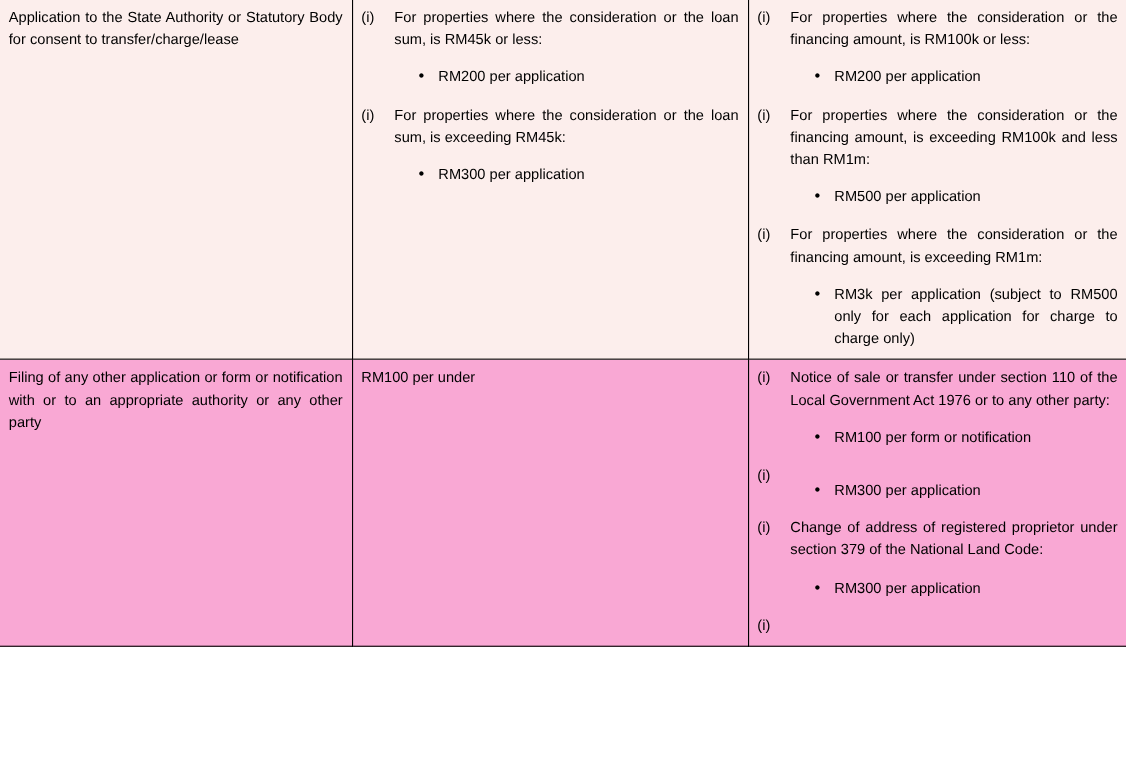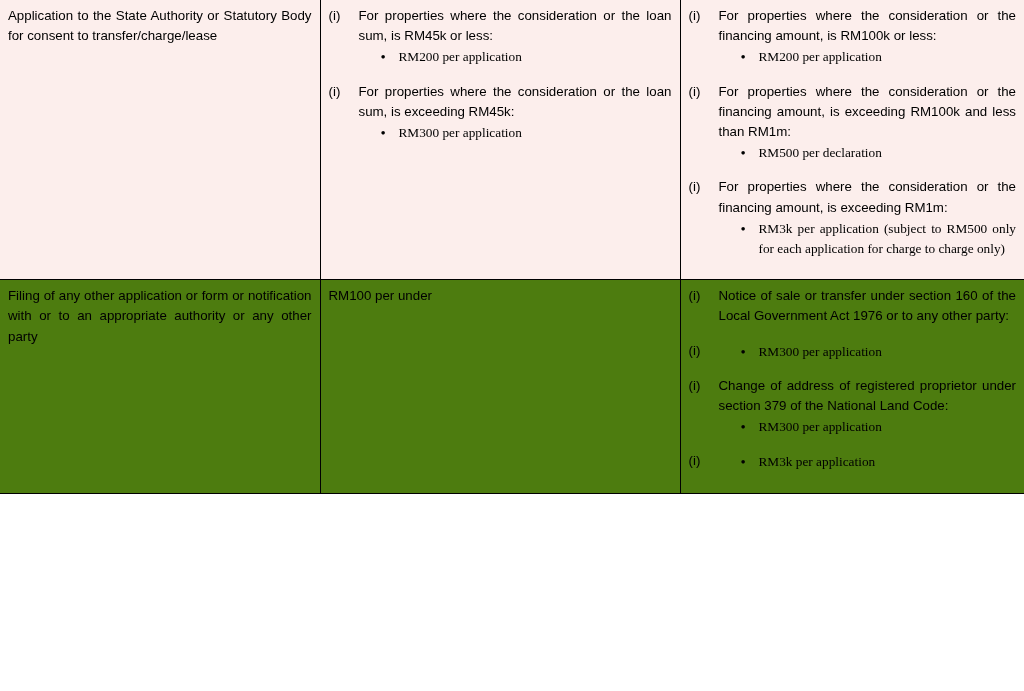--- a/index.html
+++ b/index.html
@@ -15,30 +15,30 @@
     overflow: hidden;
   }
   table.fee-table {
     border-collapse: collapse;
     table-layout: fixed;
     width: 1024px;
   }
   table.fee-table td {
     vertical-align: top;
     border: 1px solid #000000;
-    padding: 6px 8px 20px 8px;
+    padding: 6px 8px 8px 8px;
     font-size: 13.3px;
     line-height: 1.52;
   }
   col.c1 { width: 320px; }
   col.c2 { width: 360px; }
   col.c3 { width: 344px; }
 
   tr.row-1 td { background: #fceeec; }
-  tr.row-2 td { background: #4d7c0f; }
+  tr.row-2 td { background: #f9a8d4; }
 
   
   table.fee-table td:first-child { border-left: none; }
   table.fee-table td:last-child { border-right: none; }
   tr.row-1 td { border-top: none; }
 
   .just { text-align: justify; text-justify: inter-word; }
 
   .item {
     display: table;
@@ -57,22 +57,21 @@
     vertical-align: top;
   }
   .bullets {
     margin: 0;
     padding: 0 0 0 22px;
     list-style: none;
   }
   .bullets li {
     position: relative;
     padding-left: 18px;
-    margin-top: 1px;
-    font-family: Liberation Serif, serif;
+    margin-top: 14px;
   }
   .bullets li::before {
     content: "\2022";
     position: absolute;
     left: 0;
     top: -1px;
     font-size: 15px;
     line-height: 1.5;
   }
   .plain-text { margin: 0; }
@@ -119,21 +118,21 @@
             <ul class="bullets">
               <li>RM200 per application</li>
             </ul>
           </div>
         </div>
         <div class="item">
           <span class="marker">(i)</span>
           <div class="body">
             <div class="just">For properties where the consideration or the financing amount, is exceeding RM100k and less than RM1m:</div>
             <ul class="bullets">
-              <li>RM500 per declaration</li>
+              <li>RM500 per application</li>
             </ul>
           </div>
         </div>
         <div class="item">
           <span class="marker">(i)</span>
           <div class="body">
             <div class="just">For properties where the consideration or the financing amount, is exceeding RM1m:</div>
             <ul class="bullets">
               <li class="just">RM3k per application (subject to RM500 only for each application for charge to charge only)</li>
             </ul>
@@ -146,21 +145,24 @@
       <td>
         <p class="plain-text just">Filing of any other application or form or notification with or to an appropriate authority or any other party</p>
       </td>
       <td>
         <p class="plain-text">RM100 per under</p>
       </td>
       <td>
         <div class="item">
           <span class="marker">(i)</span>
           <div class="body">
-            <div class="just">Notice of sale or transfer under section 160 of the Local Government Act 1976 or to any other party:</div>
+            <div class="just">Notice of sale or transfer under section 110 of the Local Government Act 1976 or to any other party:</div>
+            <ul class="bullets">
+              <li>RM100 per form or notification</li>
+            </ul>
           </div>
         </div>
         <div class="item">
           <span class="marker">(i)</span>
           <div class="body">
             <ul class="bullets">
               <li>RM300 per application</li>
             </ul>
           </div>
         </div>
@@ -169,21 +171,18 @@
           <div class="body">
             <div class="just">Change of address of registered proprietor under section 379 of the National Land Code:</div>
             <ul class="bullets">
               <li>RM300 per application</li>
             </ul>
           </div>
         </div>
         <div class="item">
           <span class="marker">(i)</span>
           <div class="body">
-            <ul class="bullets">
-              <li>RM3k per application</li>
-            </ul>
           </div>
         </div>
       </td>
     </tr>
   </tbody>
 </table>
 
 </body></html>

